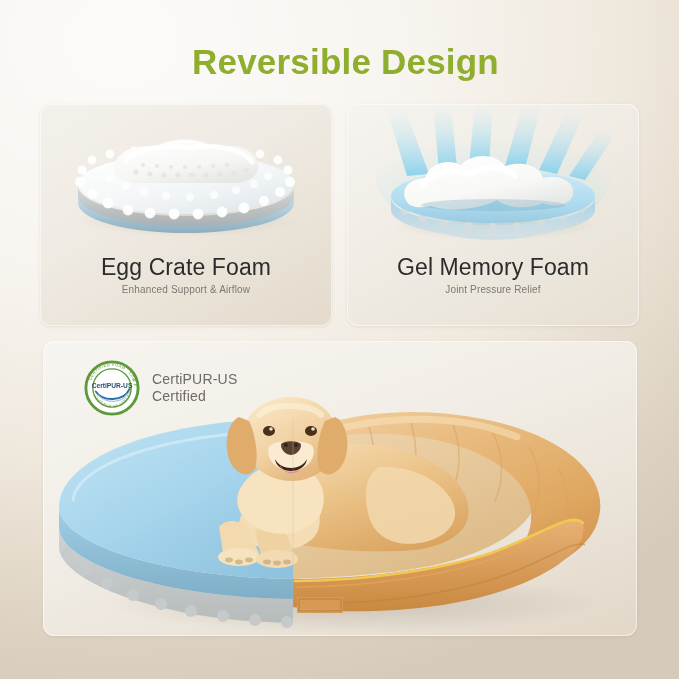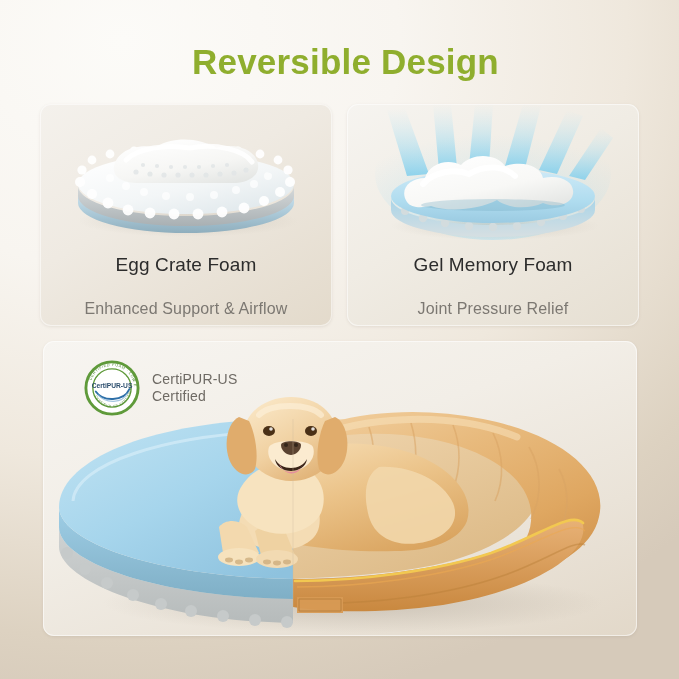--- a/index.html
+++ b/index.html
@@ -36,24 +36,24 @@
   }
   .card-main{
     left:43px;top:341px;width:594px;height:295px;
     background:linear-gradient(160deg,#F7F5F1 0%,#F2EEE7 40%,#EAE3D8 72%,#E2D8C9 100%);
   }
 
   .card-caption{
     position:absolute;left:0;width:100%;text-align:center;
   }
   .cap-title{
-    top:150px;font-size:19px;font-weight:400;color:#2C2C2C;letter-spacing:.1px;
+    top:150px;font-size:23px;font-weight:400;color:#2C2C2C;letter-spacing:.1px;
   }
   .cap-sub{
-    top:196px;font-size:16px;font-weight:300;color:#7C7872;letter-spacing:.15px;
+    top:180px;font-size:10px;font-weight:300;color:#7C7872;letter-spacing:.15px;
   }
 
   
   .illus{position:absolute;left:0;top:0;width:292px;height:150px;}
 
   
   .badge-wrap{
     position:absolute;left:40px;top:18px;display:flex;align-items:center;gap:11px;
   }
   .badge{width:58px;height:58px;flex:0 0 58px;}

